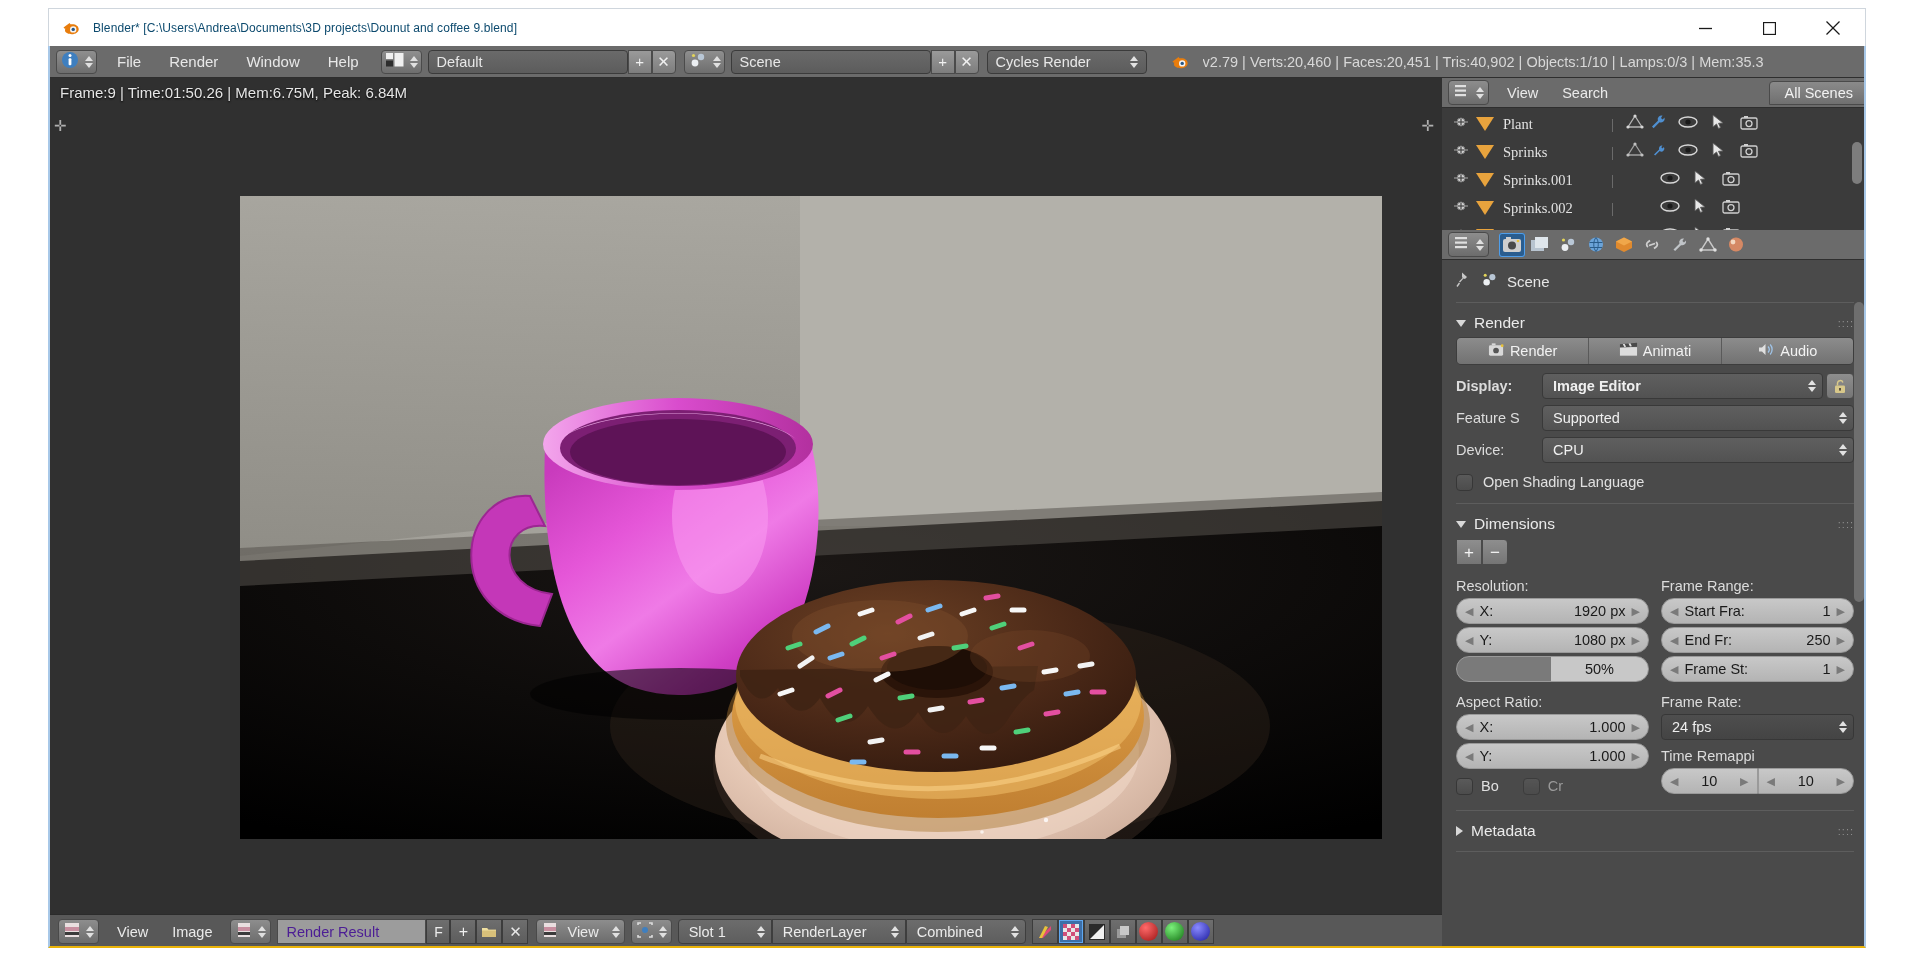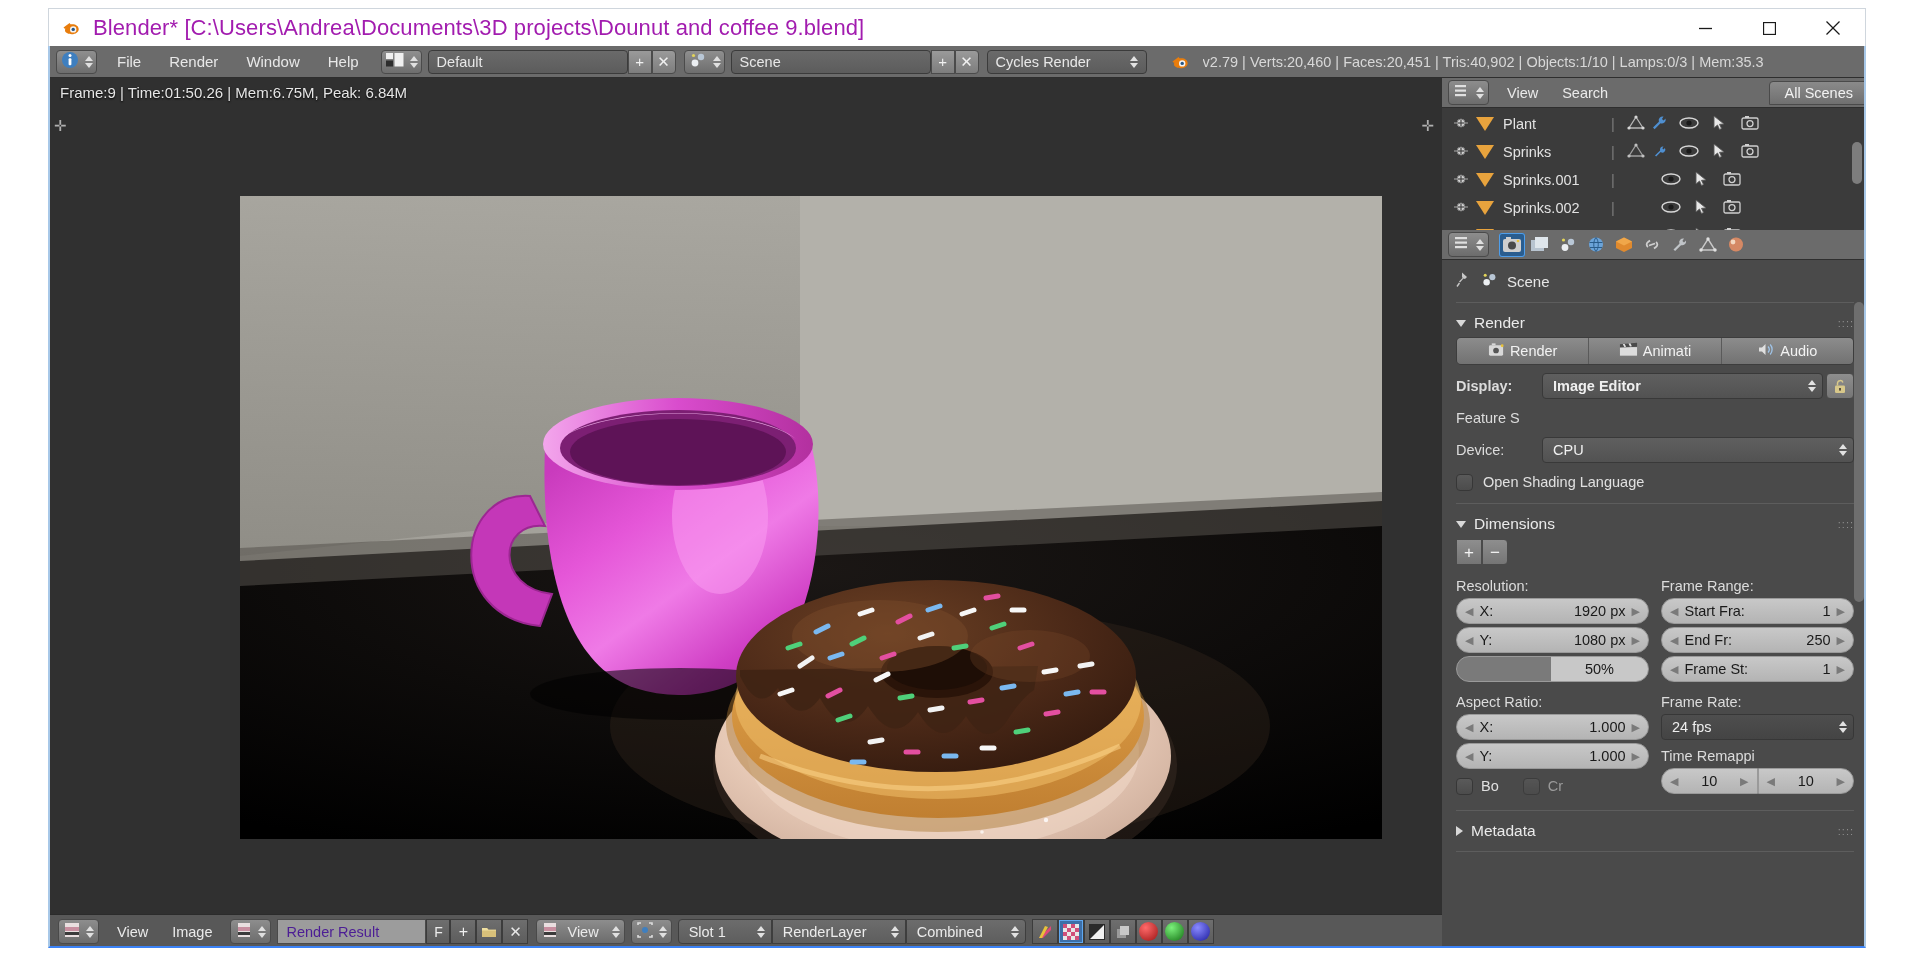--- a/index.html
+++ b/index.html
@@ -20,40 +20,40 @@
     position: absolute; left: 48px; top: 8px;
     width: 1818px; height: 38px;
     background: #ffffff;
     border-top: 1px solid #cfd6dd;
     border-left: 1px solid #cfd6dd;
     border-right: 1px solid #cfd6dd;
     display: flex; align-items: center;
   }
   .title-icon { margin-left: 12px; margin-right: 10px; display:flex; align-items:center; }
   .title-text {
-    font-size: 22px; color: #a21caf;
+    font-size: 12px; color: #0c4a6e;
     letter-spacing: 0.1px; white-space: nowrap;
   }
   .win-ctl {
     position: absolute; top: 0; height: 38px; width: 64px;
     display: flex; align-items: center; justify-content: center;
   }
   .win-ctl svg { display:block; }
   .wc-min { right: 128px; }
   .wc-max { right: 64px; }
   .wc-close { right: 0px; }
 
   
   .blender {
     position: absolute; left: 48px; top: 46px;
     width: 1818px; height: 902px;
     background: #3c3c3c;
     border-left: 2px solid #a8c8e8;
     border-right: 2px solid #a8c8e8;
-    border-bottom: 2px solid #3b82f6;
+    border-bottom: 2px solid #eab308;
     overflow: hidden;
   }
 
   
   .topbar {
     position: absolute; left: 0; top: 0;
     width: 100%; height: 32px;
     background: #6b6b6b;
     display: flex; align-items: center;
     padding-left: 6px;
@@ -171,21 +171,21 @@
   .outl-header {
     height:30px; background:#6b6b6b; display:flex; align-items:center;
     padding-left:6px; border-bottom:1px solid #2e2e2e;
   }
   .outl-tab {
     height:24px; display:flex; align-items:center; padding:0 14px;
     background:linear-gradient(#8a8a8a,#707070); border:1px solid #4a4a4a;
     border-radius:4px 4px 0 0; font-size:14.5px; color:#f2f2f2;
     margin-left:auto;
   }
-  .outl-rows { position:relative; padding-top:2px; background:#3b3b3b; }
+  .outl-rows { position:relative; padding-top:2px; background:#3b3b3b;font-family:Liberation Serif, serif; }
   .outl-row {
     display:flex; align-items:center; height:28px;
     padding-left:34px; font-size:14.5px; color:#e2e2e2;
   }
   .mesh-tri { width:0;height:0;border-left:9px solid transparent;border-right:9px solid transparent;border-top:14px solid #e8a33d; }
   .outl-scroll-v {
     position:absolute; right:6px; top:34px; width:10px; height:42px;
     background:#7d7d7d; border-radius:5px;
   }
   .outl-scroll-h {
@@ -1035,20 +1035,27 @@
               <svg width="16" height="15" viewBox="0 0 16 15">
                   <rect x="3" y="6.5" width="10" height="7.5" rx="1.2" fill="#d8c88a"></rect>
                   <path d="M5.5 6.5V4.2a2.8 2.8 0 0 1 5.4-0.8" stroke="#d8c88a" stroke-width="1.5" fill="none"></path>
                   <rect x="7" y="9" width="2" height="2.6" fill="#5a5040"></rect>
                 </svg>
             </div>
           </div>
 
           <div class="row">
             <span class="lbl">Feature S</span>
+            <div class="sel">
+              <span>Supported</span>
+              <span class="v-arrows">
+                  <i class="u"></i>
+                  <i class="d"></i>
+                </span>
+            </div>
           </div>
 
           <div class="row">
             <span class="lbl">Device:</span>
             <div class="sel">
               <span>CPU</span>
               <span class="v-arrows">
                   <i class="u"></i>
                   <i class="d"></i>
                 </span>

